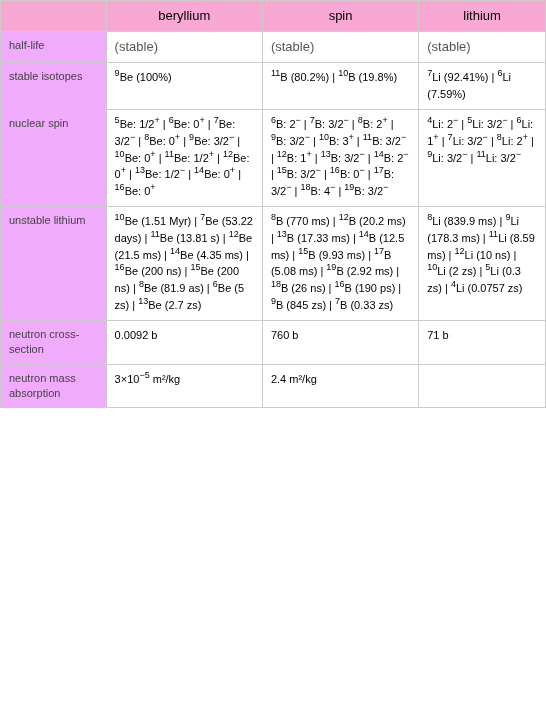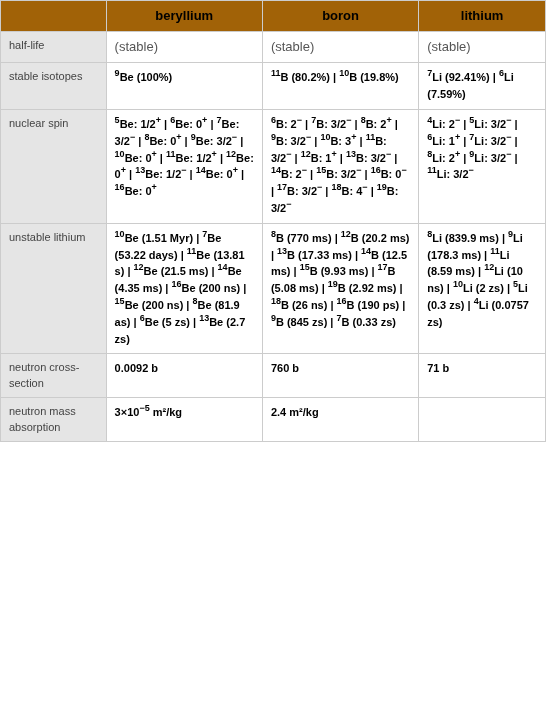--- a/index.html
+++ b/index.html
@@ -13,50 +13,50 @@
       width: 546px;
       border-collapse: collapse;
     }
     th, td {
       border: 1px solid #ccc;
       padding: 6px 8px;
       vertical-align: top;
       line-height: 1.4;
     }
     th {
-      background: #a16207;
-      font-weight: bold;
+      background: #f9a8d4;
+      font-weight: normal;
       text-align: center;
       font-size: 13px;
     }
     td:first-child {
       font-size: 11px;
       color: #444;
       width: 100px;
-      background: #e5e5e5;
+      background: #f0abfc;
     }
     .col-be { width: 148px; }
     .col-b  { width: 148px; }
     .col-li { width: 120px; }
     sup { font-size: 9px; vertical-align: super; line-height: 0; }
     .stable-text { font-size: 13px; color: #555; }
-    .cell-content { font-size: 11px; line-height: 1.5; font-weight: bold; }
+    .cell-content { font-size: 11px; line-height: 1.5; }
   </style>
 </head>
 <body>
 
 <table>
   <thead>
     <tr>
       <th></th>
       <th class="col-be">
         <span>beryllium</span>
       </th>
       <th class="col-b">
-        <span>boron</span>
+        <span>spin</span>
       </th>
       <th class="col-li">
         <span>lithium</span>
       </th>
     </tr>
   </thead>
   <tbody>
 
     <tr>
       <td>

